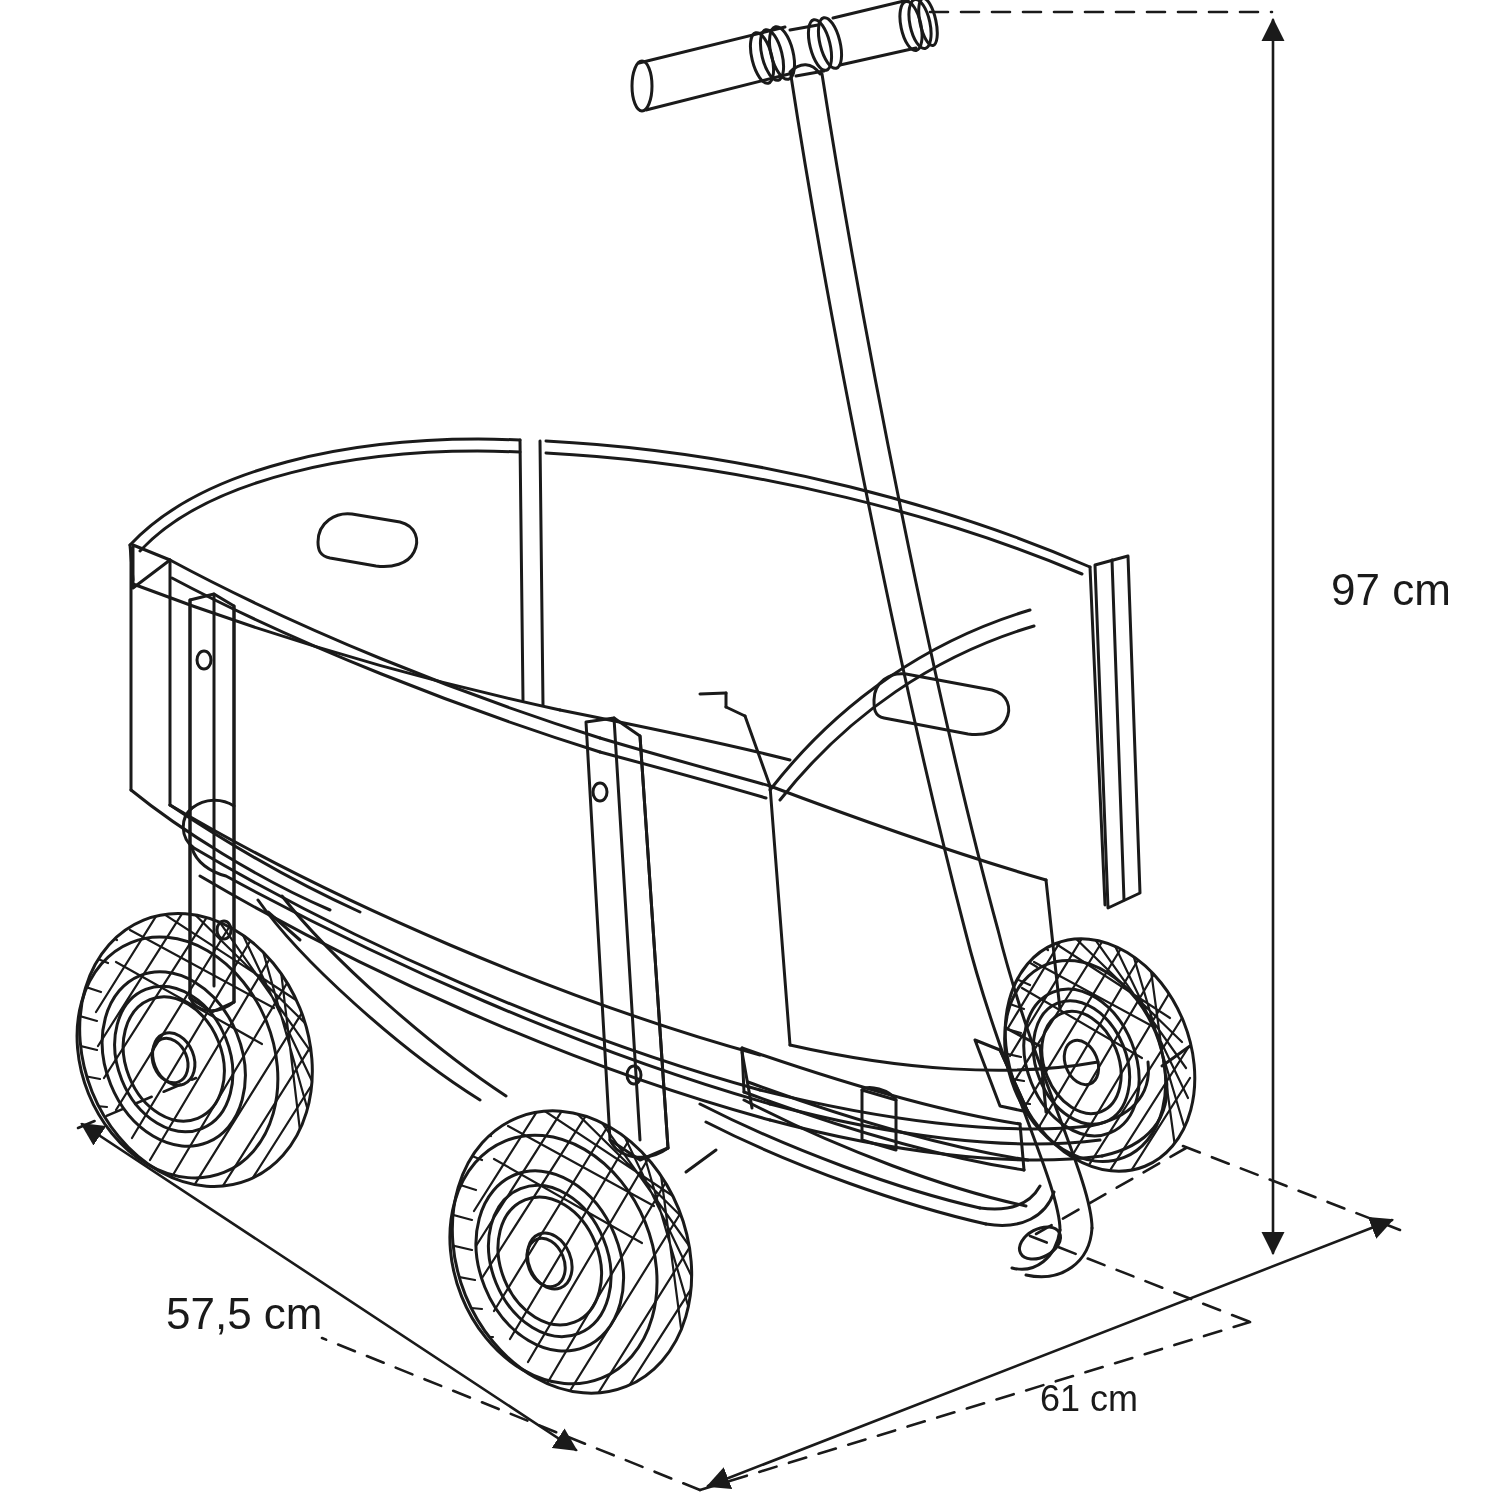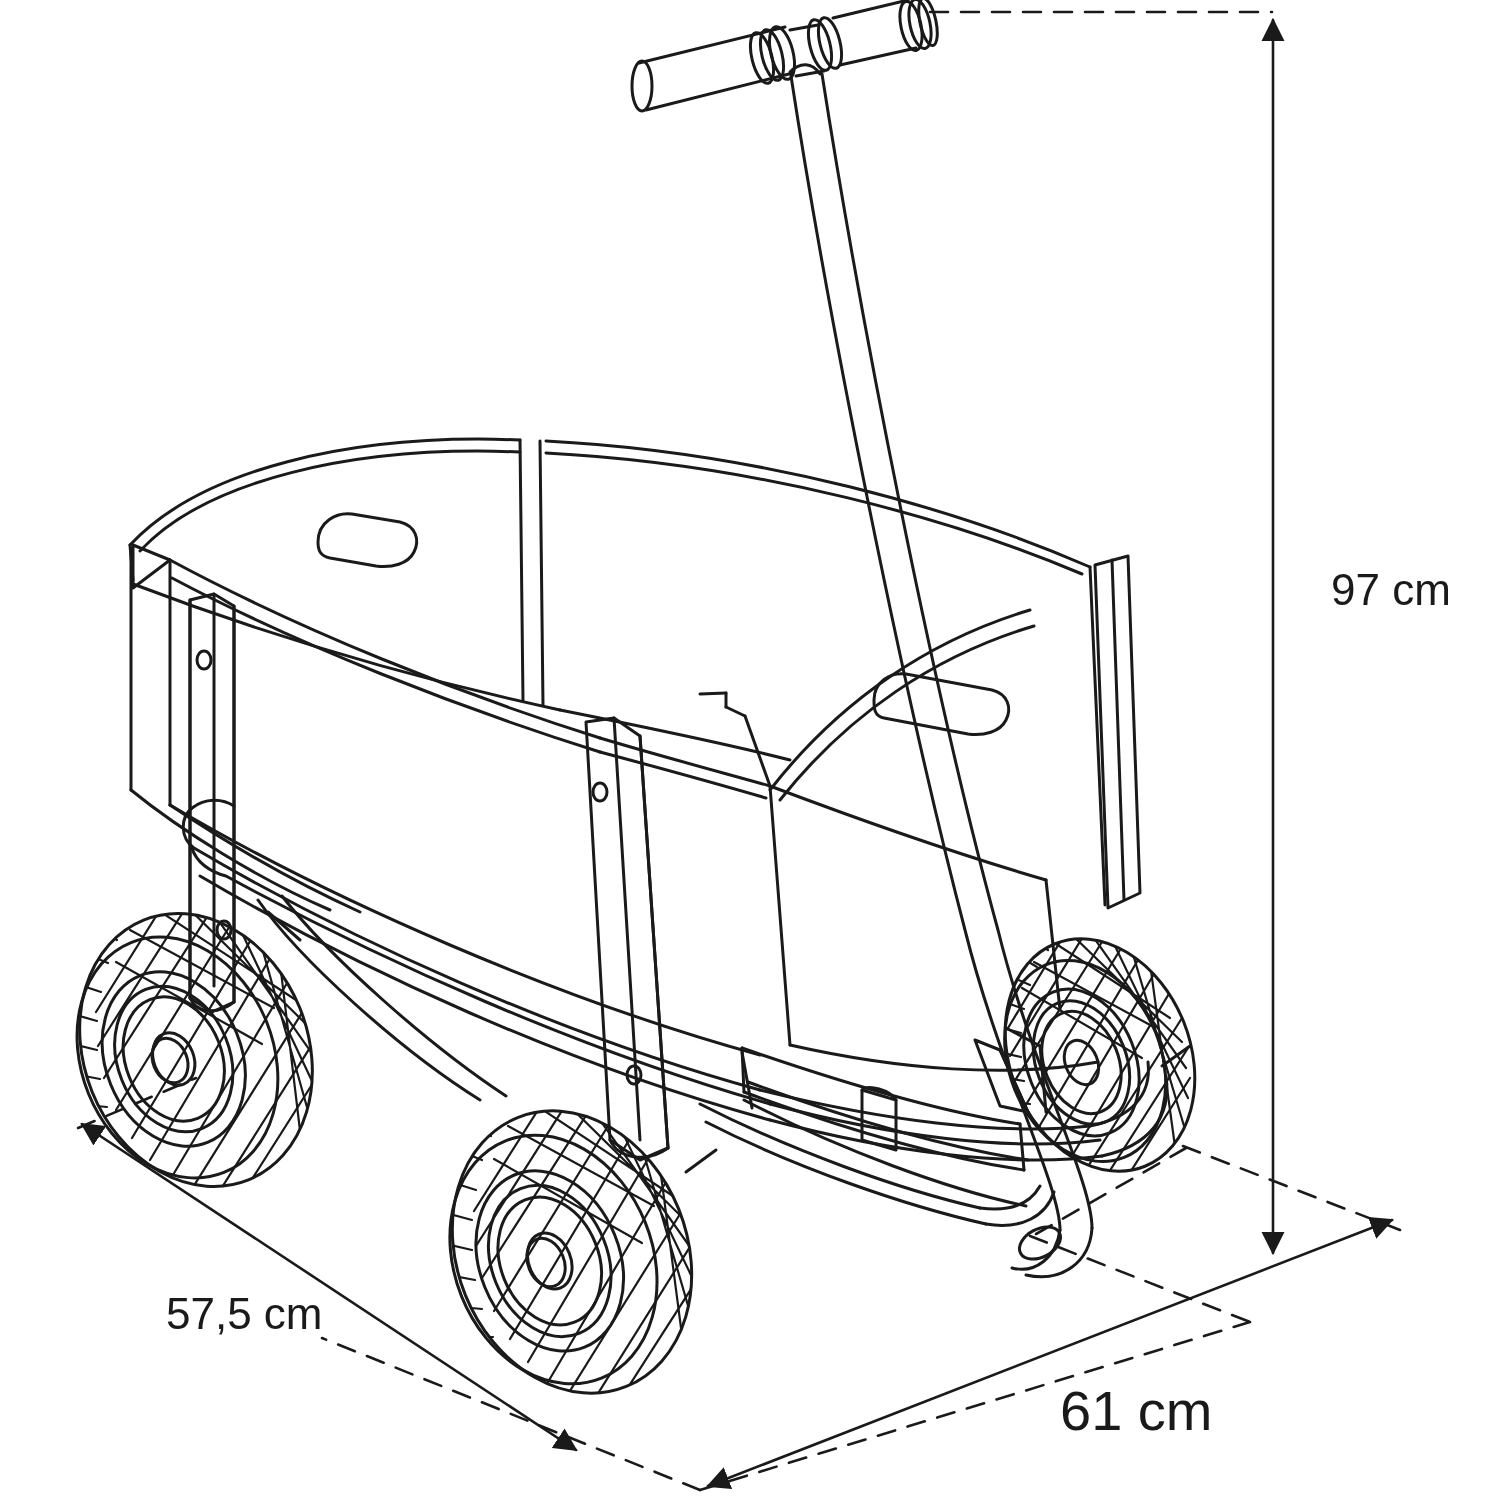--- a/index.html
+++ b/index.html
@@ -39,22 +39,21 @@
     font-size: 44px;
   }
   #label-length {
     left: 166px;
     top: 1289px;
     font-size: 44px;
   }
   #label-width {
     left: 1040px;
     top: 1378px;
-    font-size: 56px;
-    margin-left: 20px;
+    font-size: 36px;
   }
 </style>
 </head>
 <body>
 
 <div id="stage">
 
   <svg id="drawing" viewBox="0 0 1500 1500" xmlns="http://www.w3.org/2000/svg">
     <defs>
       <marker id="arrHead" viewBox="0 0 12 12" refX="11" refY="6" markerWidth="9" markerHeight="9" orient="auto-start-reverse">

